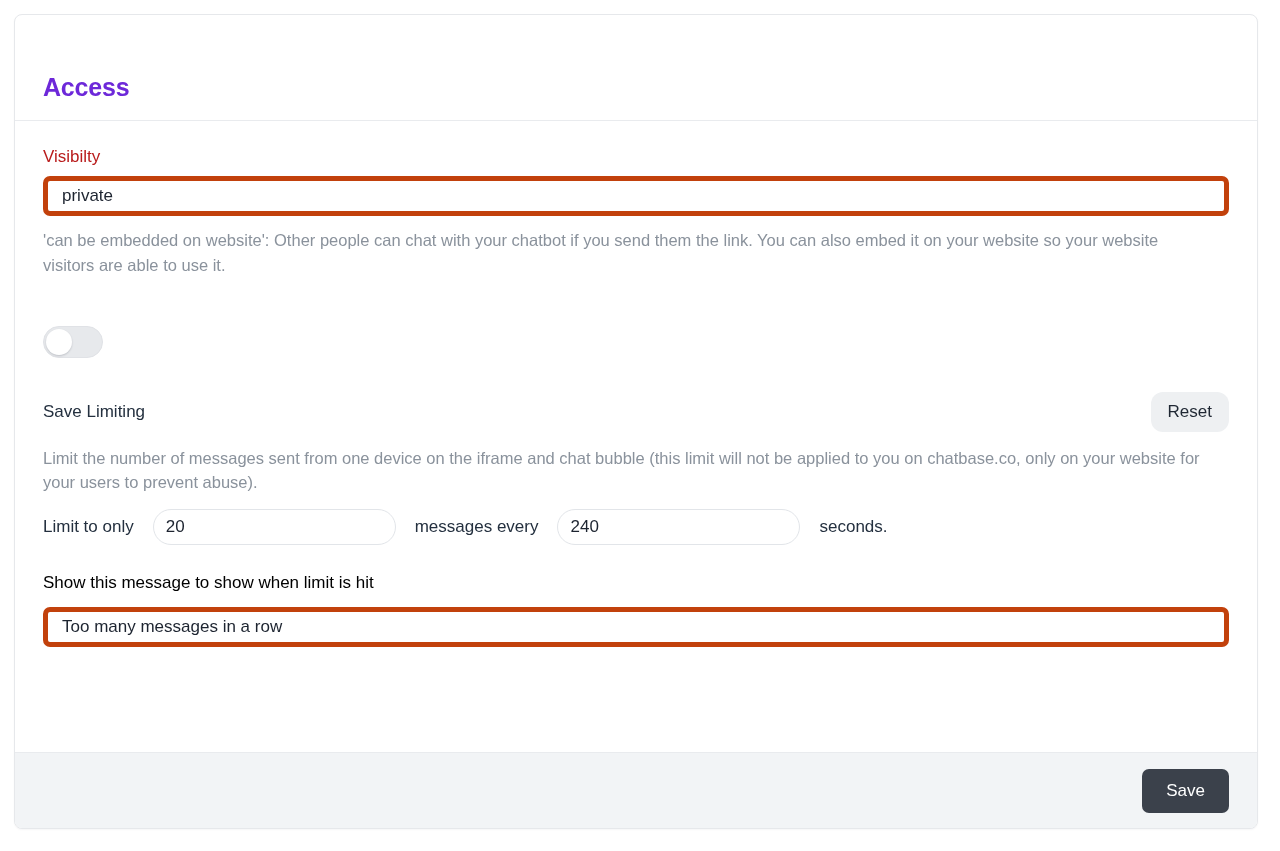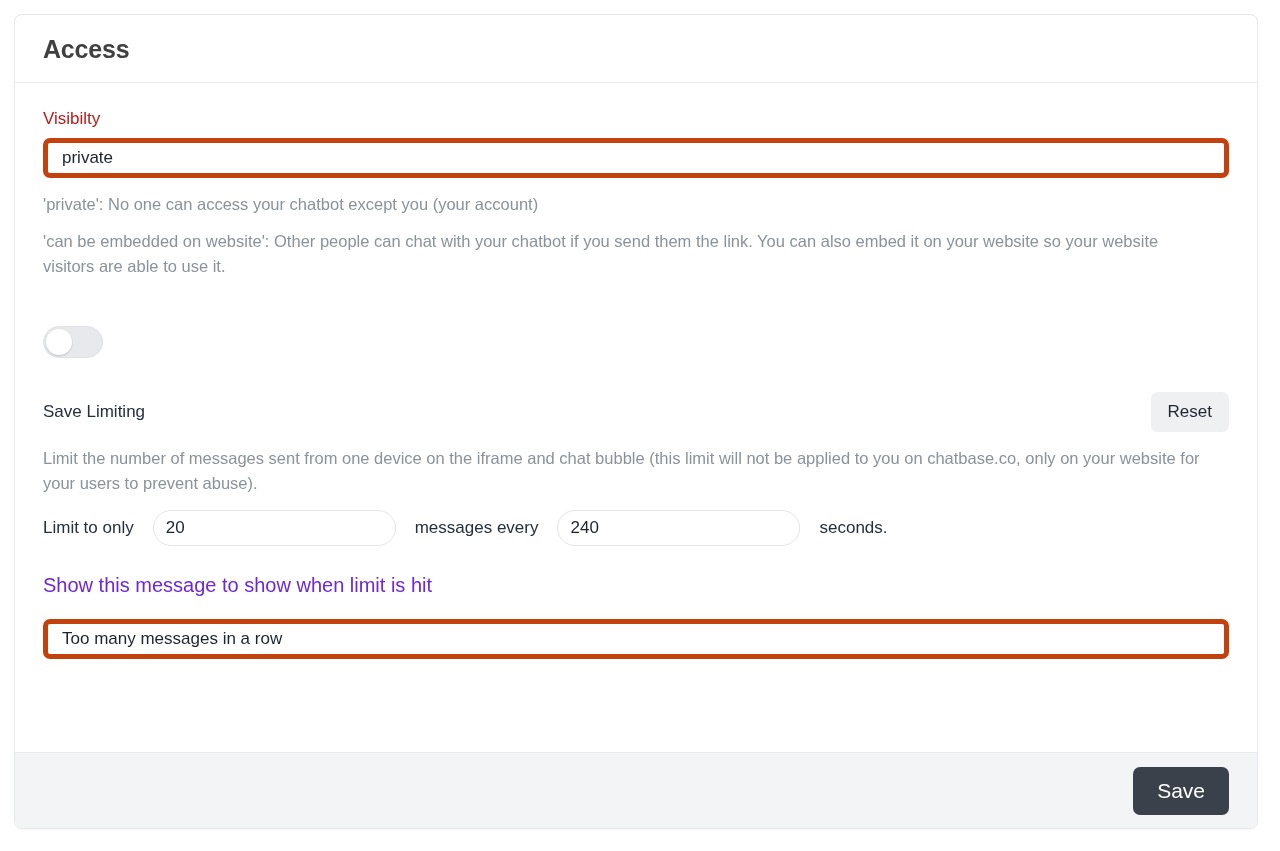--- a/index.html
+++ b/index.html
@@ -33,23 +33,24 @@
   }
 
   .card-header {
     padding: 22px 28px 20px 28px;
     border-bottom: 1px solid #e9ebee;
   }
 
   .card-title {
     font-size: 25px;
     font-weight: 700;
-    color: #404040;
+    color: #6d28d9;
     letter-spacing: -0.2px;
     line-height: 1;
+    margin-top: 38px;
   }
 
   .card-body {
     flex: 1 1 auto;
     padding: 26px 28px 10px 28px;
     box-sizing: border-box;
   }
 
   .field-label {
     font-size: 17px;
@@ -112,21 +113,21 @@
 
   .row-between {
     display: flex;
     align-items: center;
     justify-content: space-between;
   }
 
   .reset-button {
     background: #eef0f2;
     border: none;
-    border-radius: 7px;
+    border-radius: 12px;
     padding: 10px 17px;
     font-size: 17px;
     color: #1f2733;
     font-family: "Liberation Sans", sans-serif;
     cursor: pointer;
   }
 
   .limit-row {
     display: flex;
     align-items: center;
@@ -145,63 +146,62 @@
     padding: 0 12px;
     font-size: 17px;
     color: #1d2430;
     font-family: "Liberation Sans", sans-serif;
     box-sizing: border-box;
     outline: none;
   }
 
   .limit-msg-label {
     margin-top: 28px;
-    font-size: 20px;
-    color: #6d28d9;
-    margin-bottom: 22px;
+    font-size: 17px;
+    color: #000000;
+    margin-bottom: 14px;
   }
 
   .card-footer {
     border-top: 1px solid #e9ebee;
     background: #f2f4f6;
     padding: 18px 28px;
     display: flex;
     justify-content: flex-end;
     align-items: center;
     height: 76px;
     box-sizing: border-box;
   }
 
   .save-button {
     background: #3b414b;
     color: #ffffff;
     border: none;
     border-radius: 7px;
     padding: 12px 24px;
-    font-size: 21px;
+    font-size: 17px;
     font-family: "Liberation Sans", sans-serif;
     cursor: pointer;
   }
 </style>
 </head>
 <body>
 
 <div class="page">
   <div class="card">
 
     <div class="card-header">
       <div class="card-title">Access</div>
     </div>
 
     <div class="card-body">
 
       <div class="field-label">Visibilty</div>
       <input class="text-input" type="text" value="private" style="">
 
-      <div class="helper">'private': No one can access your chatbot except you (your account)</div>
       <div class="helper tight">'can be embedded on website': Other people can chat with your chatbot if you send them the link. You can also embed it on your website so your website visitors are able to use it.</div>
 
       <div class="section-gap"></div>
 
       <div class="toggle">
         <div class="knob"></div>
       </div>
 
       <div class="section-gap"></div>
 

